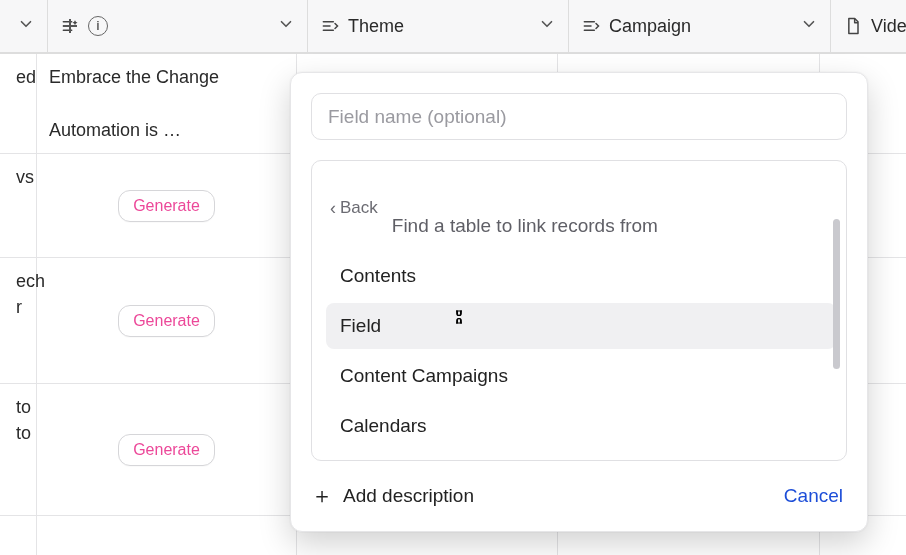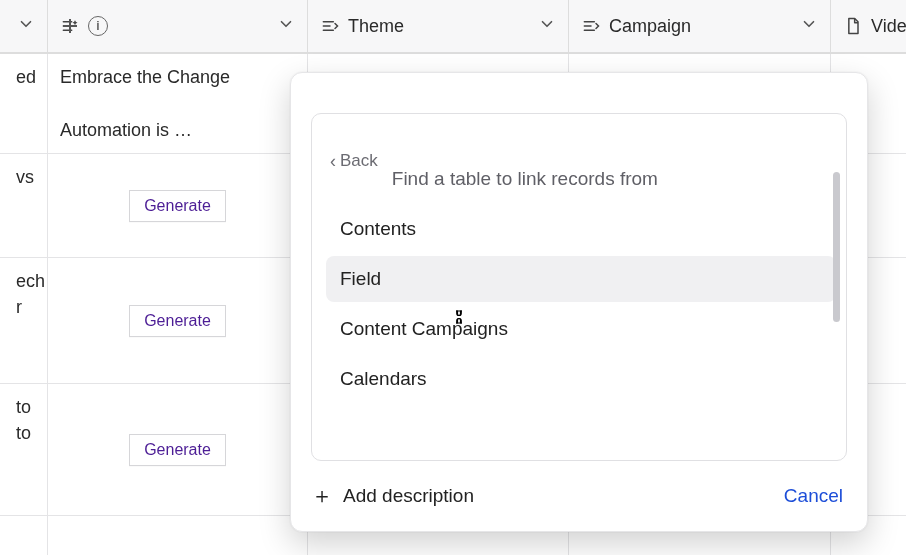--- a/index.html
+++ b/index.html
@@ -74,39 +74,39 @@
     display: flex;
     border-bottom: 1px solid #e4e4e6;
   }
   .cell {
     border-right: 1px solid #e4e4e6;
     padding: 10px 12px;
     font-size: 18px;
     line-height: 1.45;
     color: #2a2a2a;
   }
-  .c-first { width: 48px; padding-left: 16px; }
+  .c-first { width: 37px; padding-left: 16px; }
   .c-blog  { width: 260px; display:flex; flex-direction:column; justify-content:flex-start;gap:13px; }
   .c-theme { width: 261px; }
   .c-camp  { width: 262px; }
   .c-video { width: 75px; border-right:none; }
 
   .row-0 { height: 100px; }
   .row-1 { height: 104px; }
   .row-2 { height: 126px; }
   .row-3 { height: 132px; }
   .row-4 { height: 40px; border-bottom:none; }
 
   .gen-btn {
     background: #fff;
     border: 1px solid #d6d6d9;
-    border-radius: 0;
+    border-radius: 12px;
     padding: 6px 14px;
     font-size: 16px;
-    color: #4c1d95;
+    color: #ec4899;
     cursor: pointer;
     box-shadow: 0 1px 0 rgba(0,0,0,0.02);
     align-self: center;
   }
   .c-blog.centered { align-items:center; justify-content:center; }
 
   
   .popover {
     position: absolute;
     top: 72px;
@@ -329,20 +329,21 @@
   <div class="row row-4">
     <div class="cell c-first"></div>
     <div class="cell c-blog"></div>
     <div class="cell c-theme"></div>
     <div class="cell c-camp"></div>
     <div class="cell c-video"></div>
   </div>
 </div>
 
 <div class="popover">
+  <input class="field-input" placeholder="Field name (optional)" style="">
 
   <div class="list-panel">
     <div class="list-header">
       <button class="back-btn">
         <span class="back-chev">‹</span>
         <span>Back</span>
       </button>
       <span class="list-title">Find a table to link records from</span>
     </div>
 

